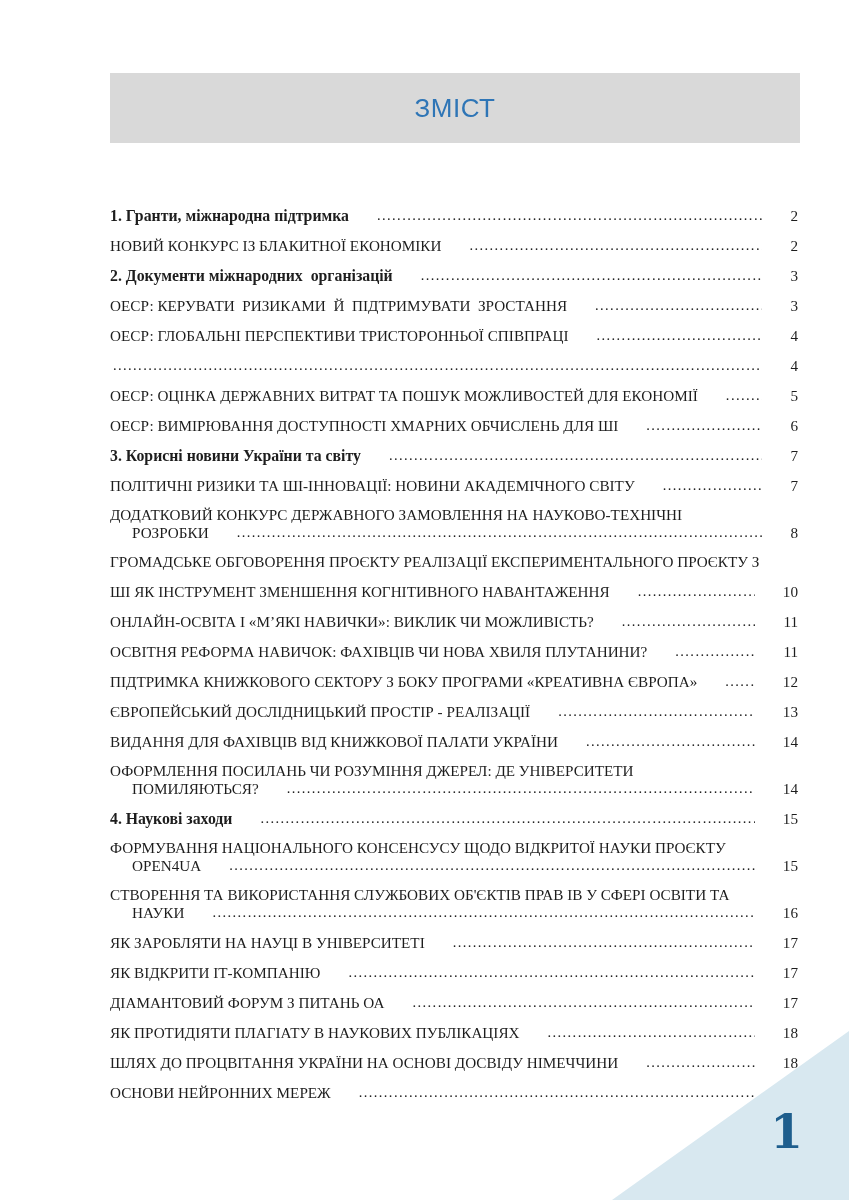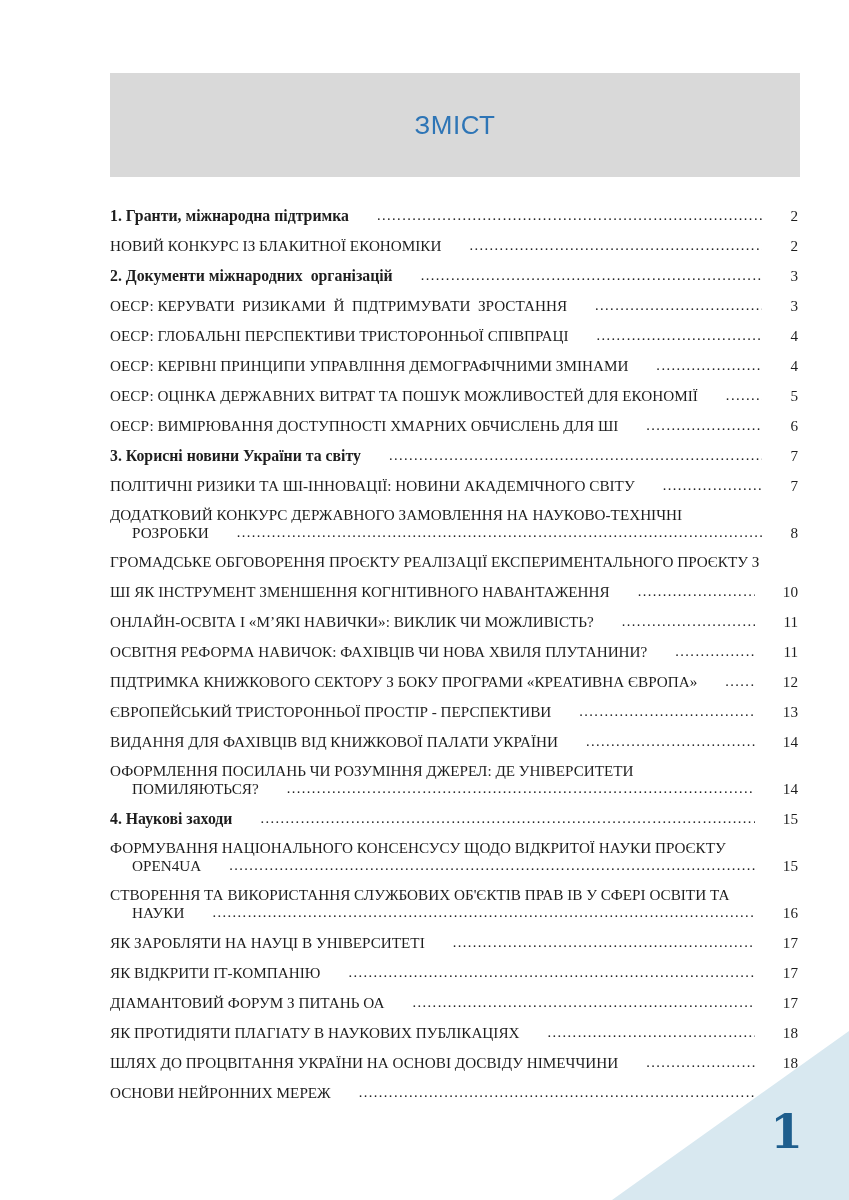--- a/index.html
+++ b/index.html
@@ -10,21 +10,21 @@
     background: #ffffff;
     overflow: hidden;
     font-family: "Liberation Serif", "DejaVu Serif", serif;
   }
   .page { position: absolute; inset: 0; }
 
   
   .banner {
     position: absolute;
     left: 110px; top: 73px;
-    width: 690px; height: 104px;
+    width: 690px; height: 70px;
     background: var(--banner-bg, #d9d9d9);
     display: flex; align-items: center; justify-content: center;
   }
   .banner h1 {
     margin: 0;
     font-family: "Liberation Sans", sans-serif;
     font-size: 26px;
     font-weight: 400;
     letter-spacing: 0.5px;
     color: var(--banner-text, #2e75b6);
@@ -92,21 +92,21 @@
       <div class="toc-entry bold">
         <div class="toc-line last"><span class="toc-text">2. Документи міжнародних  організацій</span><span class="dots"></span><span class="pg">3</span></div>
       </div>
       <div class="toc-entry">
         <div class="toc-line last"><span class="toc-text">ОЕСР: КЕРУВАТИ  РИЗИКАМИ  Й  ПІДТРИМУВАТИ  ЗРОСТАННЯ</span><span class="dots"></span><span class="pg">3</span></div>
       </div>
       <div class="toc-entry">
         <div class="toc-line last"><span class="toc-text">ОЕСР: ГЛОБАЛЬНІ ПЕРСПЕКТИВИ ТРИСТОРОННЬОЇ СПІВПРАЦІ</span><span class="dots"></span><span class="pg">4</span></div>
       </div>
       <div class="toc-entry">
-        <div class="toc-line last"><span class="toc-text">ОЕСР: КЕРІВНІ ПРИНЦИПИ УПРАВЛІННЯ ДЕМОГРАФІЧНИМИ ЗМІНАМИ</span><span class="dots"></span><span class="pg">4</span></div>
+        <div class="toc-line last"><span class="dots"></span><span class="pg">4</span></div>
       </div>
       <div class="toc-entry">
         <div class="toc-line last"><span class="toc-text">ОЕСР: ОЦІНКА ДЕРЖАВНИХ ВИТРАТ ТА ПОШУК МОЖЛИВОСТЕЙ ДЛЯ ЕКОНОМІЇ</span><span class="dots"></span><span class="pg">5</span></div>
       </div>
       <div class="toc-entry">
         <div class="toc-line last"><span class="toc-text">ОЕСР: ВИМІРЮВАННЯ ДОСТУПНОСТІ ХМАРНИХ ОБЧИСЛЕНЬ ДЛЯ ШІ</span><span class="dots"></span><span class="pg">6</span></div>
       </div>
       <div class="toc-entry bold">
         <div class="toc-line last"><span class="toc-text">3. Корисні новини України та світу</span><span class="dots"></span><span class="pg">7</span></div>
       </div>
@@ -126,21 +126,21 @@
       <div class="toc-entry">
         <div class="toc-line last"><span class="toc-text">ОНЛАЙН-ОСВІТА І «М’ЯКІ НАВИЧКИ»: ВИКЛИК ЧИ МОЖЛИВІСТЬ?</span><span class="dots"></span><span class="pg">11</span></div>
       </div>
       <div class="toc-entry">
         <div class="toc-line last"><span class="toc-text">ОСВІТНЯ РЕФОРМА НАВИЧОК: ФАХІВЦІВ ЧИ НОВА ХВИЛЯ ПЛУТАНИНИ?</span><span class="dots"></span><span class="pg">11</span></div>
       </div>
       <div class="toc-entry">
         <div class="toc-line last"><span class="toc-text">ПІДТРИМКА КНИЖКОВОГО СЕКТОРУ З БОКУ ПРОГРАМИ «КРЕАТИВНА ЄВРОПА»</span><span class="dots"></span><span class="pg">12</span></div>
       </div>
       <div class="toc-entry">
-        <div class="toc-line last"><span class="toc-text">ЄВРОПЕЙСЬКИЙ ТРИСТОРОННЬОЇ ПРОСТІР - ПЕРСПЕКТИВИ</span><span class="dots"></span><span class="pg">13</span></div>
+        <div class="toc-line last"><span class="toc-text">ЄВРОПЕЙСЬКИЙ ДОСЛІДНИЦЬКИЙ ПРОСТІР - РЕАЛІЗАЦІЇ</span><span class="dots"></span><span class="pg">13</span></div>
       </div>
       <div class="toc-entry">
         <div class="toc-line last"><span class="toc-text">ВИДАННЯ ДЛЯ ФАХІВЦІВ ВІД КНИЖКОВОЇ ПАЛАТИ УКРАЇНИ</span><span class="dots"></span><span class="pg">14</span></div>
       </div>
       <div class="toc-entry">
         <div class="toc-line"><span class="toc-text">ОФОРМЛЕННЯ ПОСИЛАНЬ ЧИ РОЗУМІННЯ ДЖЕРЕЛ: ДЕ УНІВЕРСИТЕТИ</span></div>
         <div class="toc-line cont last"><span class="toc-text">ПОМИЛЯЮТЬСЯ?</span><span class="dots"></span><span class="pg">14</span></div>
       </div>
       <div class="toc-entry bold">
         <div class="toc-line last"><span class="toc-text">4. Наукові заходи</span><span class="dots"></span><span class="pg">15</span></div>

